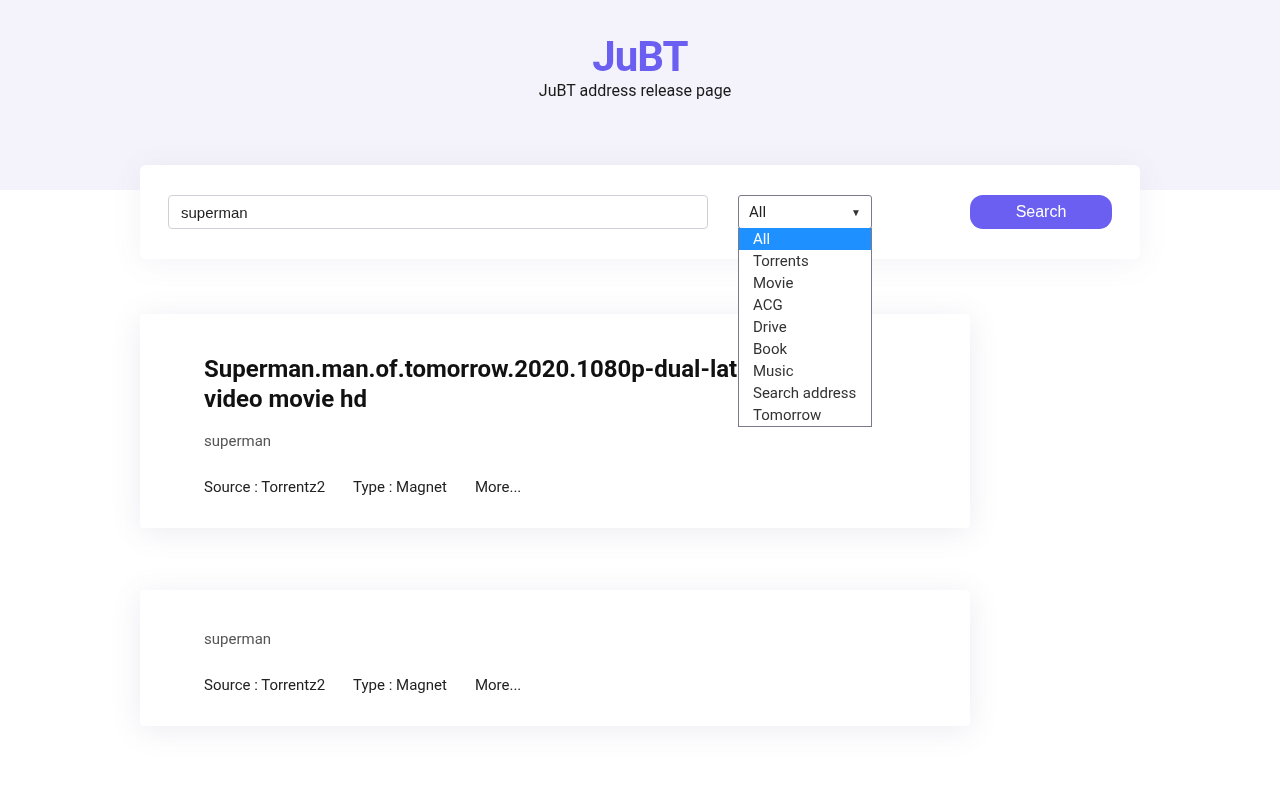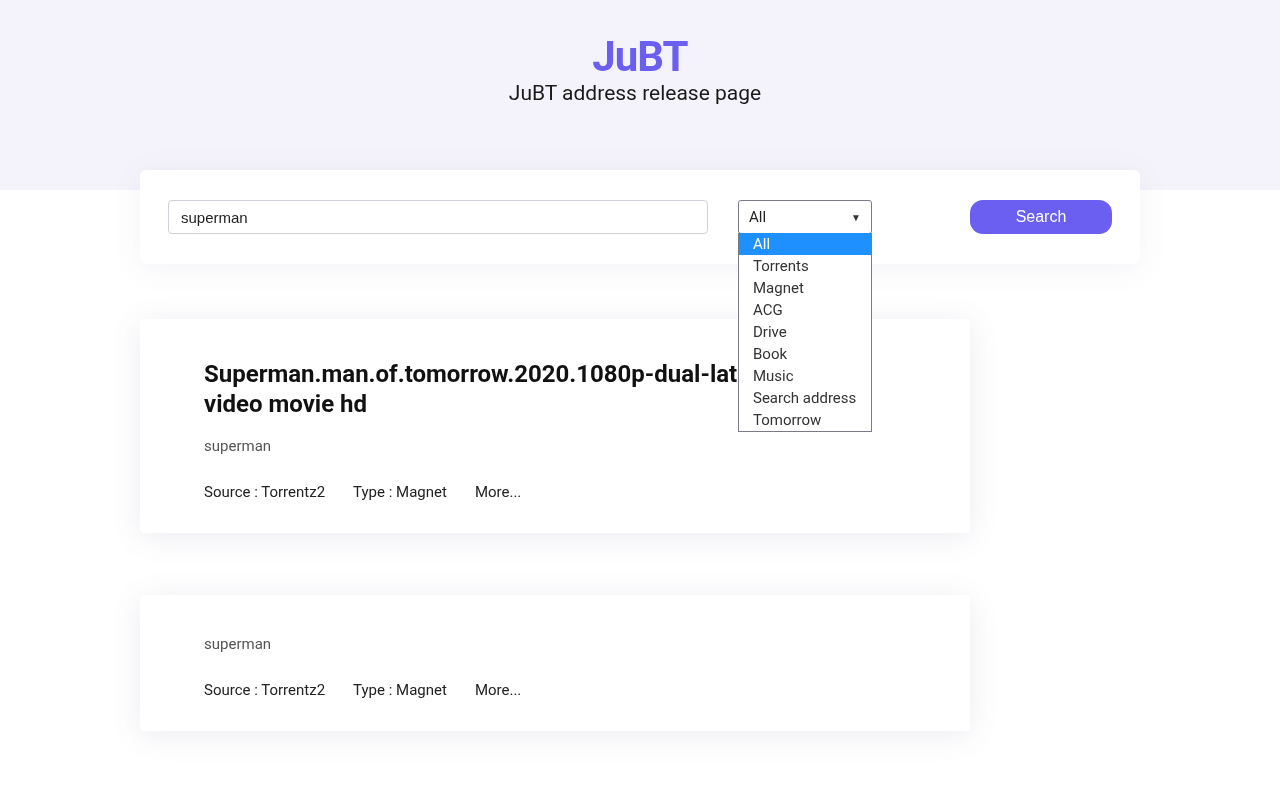--- a/index.html
+++ b/index.html
@@ -37,21 +37,21 @@
       padding-bottom: 10px;
       flex-direction: column;
     }
     .logo {
       font-size: 42px;
       font-weight: 700;
       color: #6a5ff0;
       letter-spacing: -1px;
     }
     .header-link {
-      font-size: 21px;
+      font-size: 16px;
       color: #1a1a1a;
       margin-right: 10px;
     }
     .search-panel {
       background: #fff;
       border-radius: 6px;
       box-shadow: 0 4px 30px rgba(100, 100, 150, 0.08);
       padding: 30px 28px;
       margin-top: 55px;
       display: flex;
@@ -167,21 +167,21 @@
     <input class="search-input" type="text" value="superman" style="">
 
     <div class="select-wrapper">
       <div class="select-box">
         <span>All</span>
         <span class="chevron">▼</span>
       </div>
       <div class="dropdown">
         <div class="dropdown-item selected">All</div>
         <div class="dropdown-item">Torrents</div>
-        <div class="dropdown-item">Magnet</div>
+        <div class="dropdown-item">Movie</div>
         <div class="dropdown-item">ACG</div>
         <div class="dropdown-item">Drive</div>
         <div class="dropdown-item">Book</div>
         <div class="dropdown-item">Music</div>
         <div class="dropdown-item">Search address</div>
         <div class="dropdown-item">Tomorrow</div>
       </div>
     </div>
 
     <button class="search-btn">Search</button>

